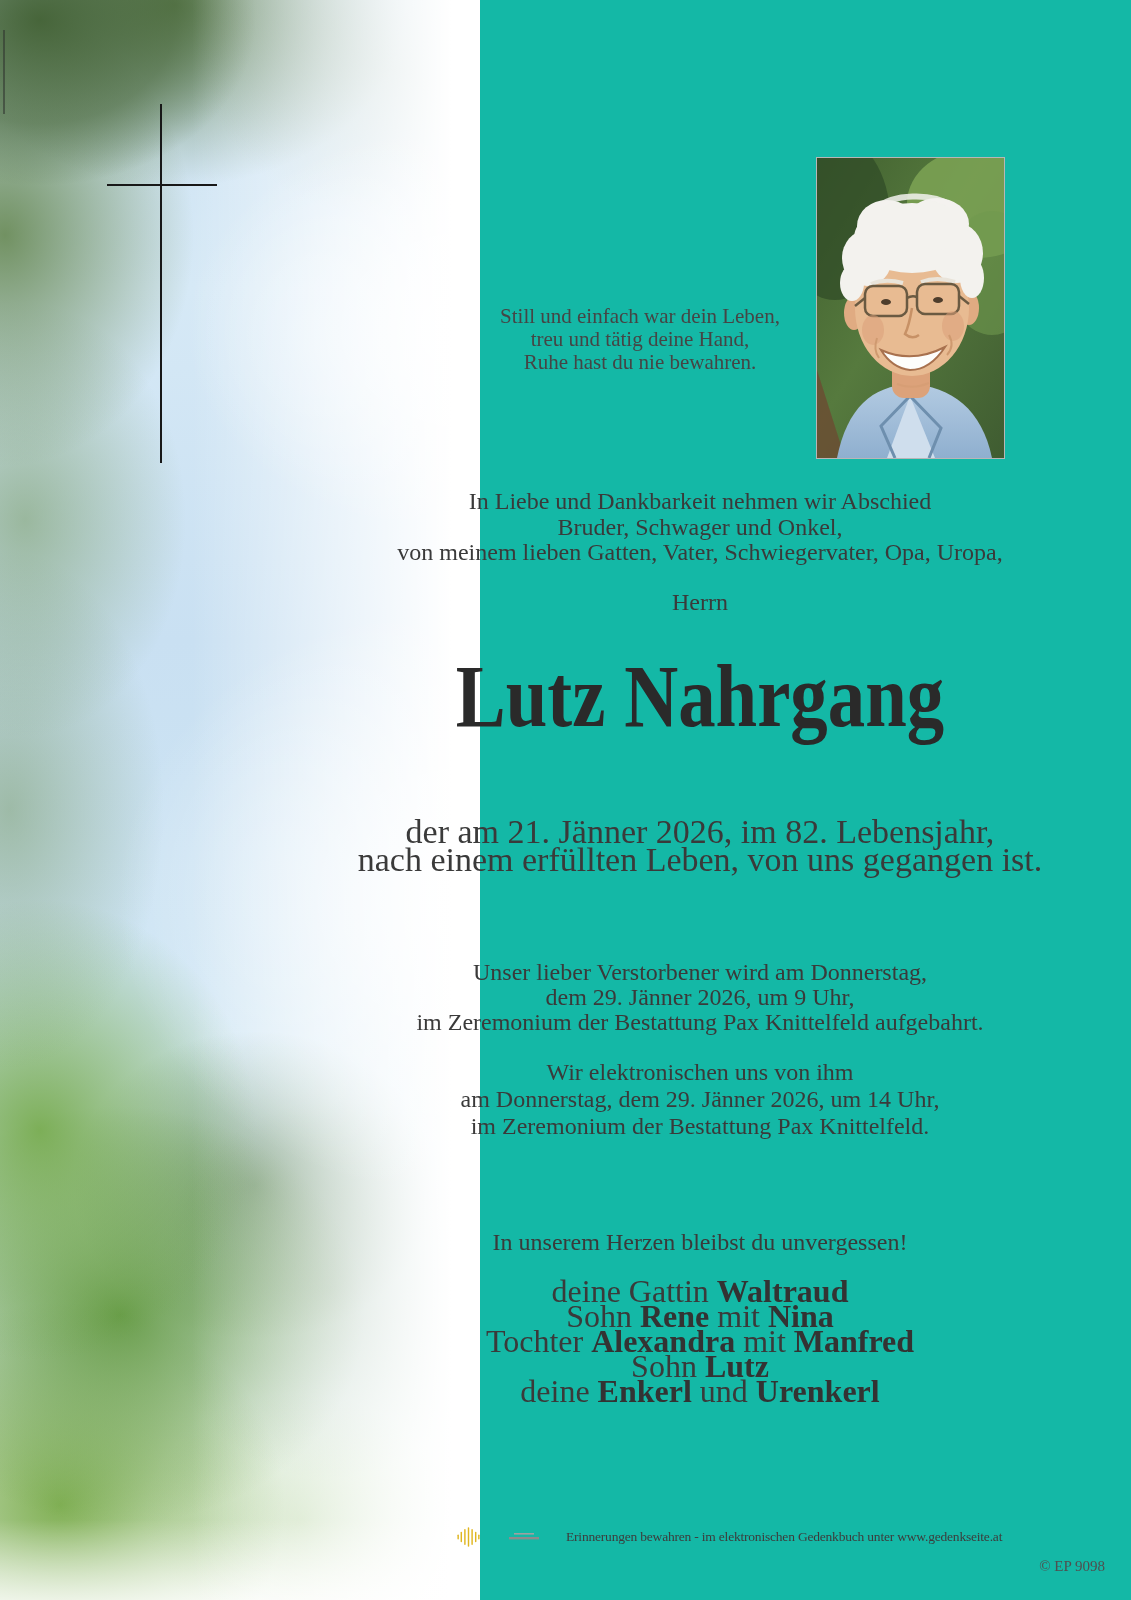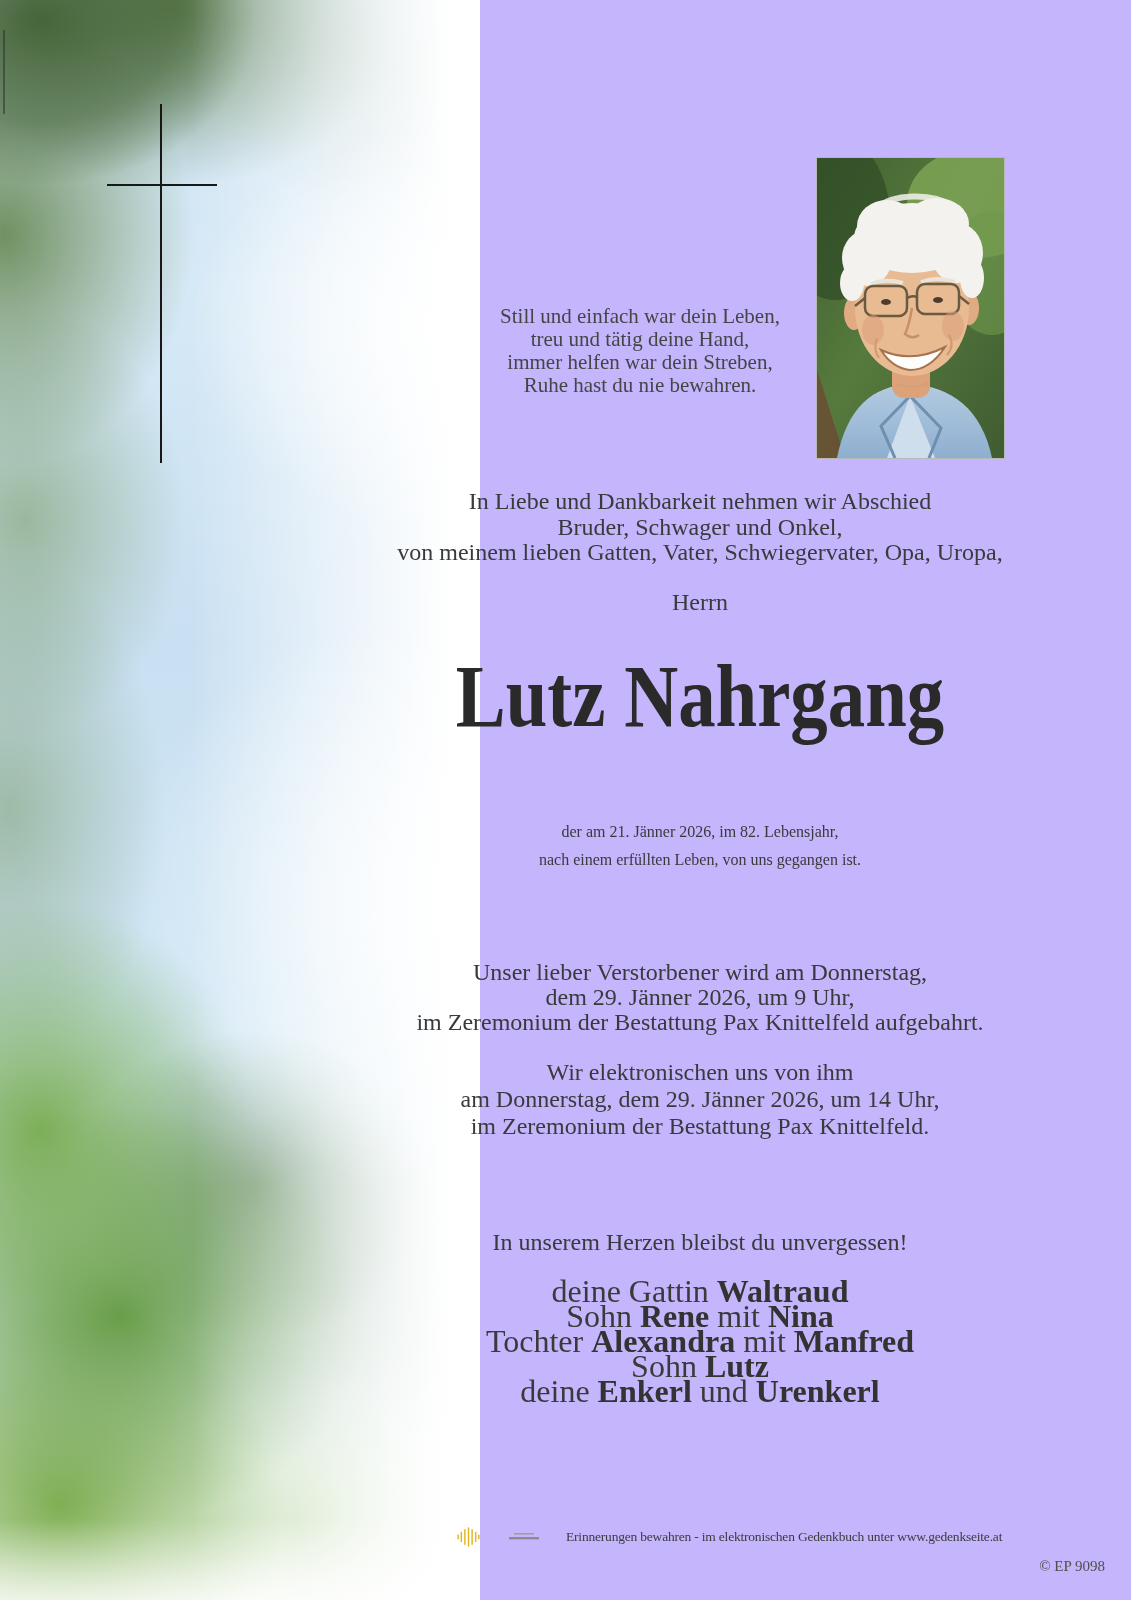--- a/index.html
+++ b/index.html
@@ -1,21 +1,21 @@
 <!DOCTYPE html>
 <html lang="de"><head>
 <meta charset="utf-8">
 <title>Parte</title>
 <style>
   html,body { margin:0; padding:0; background:#ffffff; }
   .page {
     position:relative;
     width:1131px; height:1600px;
     margin:0 auto;
-    background:#c4b5fd;
+    background:#14b8a6;
     overflow:hidden;
     font-family:"Liberation Serif","DejaVu Serif",serif;
     color:#3a3a3a;
   }
 
   
   .nature { position:absolute; left:0; top:0; width:480px; height:1600px; overflow:hidden; }
   .nature .base {
     position:absolute; inset:0;
     background:
@@ -53,21 +53,21 @@
     border:1px solid #b7b7b7; box-sizing:content-box; display:block;
   }
 
   
   .block { position:absolute; left:320px; width:760px; text-align:center; }
   .poem      { left:440px; width:400px; top:305px; font-size:21px; line-height:23px; color:#454545; }
   .intro     { top:489px;  font-size:24px; line-height:25.5px; }
   .salutation{ top:589px;  font-size:24px; }
   .name      { top:648px;  font-size:88px; line-height:98px; font-weight:bold; color:#2a2a2a;
                transform:scaleX(0.85); transform-origin:50% 50%; margin:0; }
-  .passing   { top:818px;  font-size:16px; line-height:28px; }
+  .passing   { top:818px;  font-size:34px; line-height:28px; }
   .laying    { top:960px;  font-size:24px; line-height:25px; }
   .farewell  { top:1059px; font-size:24px; line-height:27px; }
   .remember  { top:1229px; font-size:24px; }
   .family    { top:1279px; font-size:32px; line-height:25px; }
   .family b  { font-weight:bold; color:#333333; }
 
   
   .footerline {
     position:absolute; left:455px; top:1522px; height:30px;
     display:flex; align-items:center; gap:25px;
@@ -142,21 +142,20 @@
     <ellipse cx="136" cy="168" rx="11" ry="15" fill="#dba07a" opacity="0.55"></ellipse>
     <path d="M64,192 Q95,206 128,189 Q113,212 93,212 Q75,210 64,192 Z" fill="#fdfdfb" stroke="#a8714e" stroke-width="2"></path>
     <path d="M60,180 Q56,192 62,200" stroke="#cf9a70" stroke-width="2" fill="none"></path>
     <path d="M132,177 Q138,188 130,197" stroke="#cf9a70" stroke-width="2" fill="none"></path>
     <path d="M80,226 Q95,232 112,225" stroke="#d49d74" stroke-width="2" fill="none" opacity="0.7"></path>
   </svg>
 
   <div class="block poem">
       <div class="tline">Still und einfach war dein Leben,</div>
       <div class="tline">treu und tätig deine Hand,</div>
-      <div class="tline">immer helfen war dein Streben,</div>
       <div class="tline">Ruhe hast du nie bewahren.</div>
     </div>
 
   <div class="block intro">
       <div class="tline">In Liebe und Dankbarkeit nehmen wir Abschied</div>
       <div class="tline">Bruder, Schwager und Onkel,</div>
       <div class="tline">von meinem lieben Gatten, Vater, Schwiegervater, Opa, Uropa,</div>
     </div>
   <div class="block salutation">Herrn</div>
 

